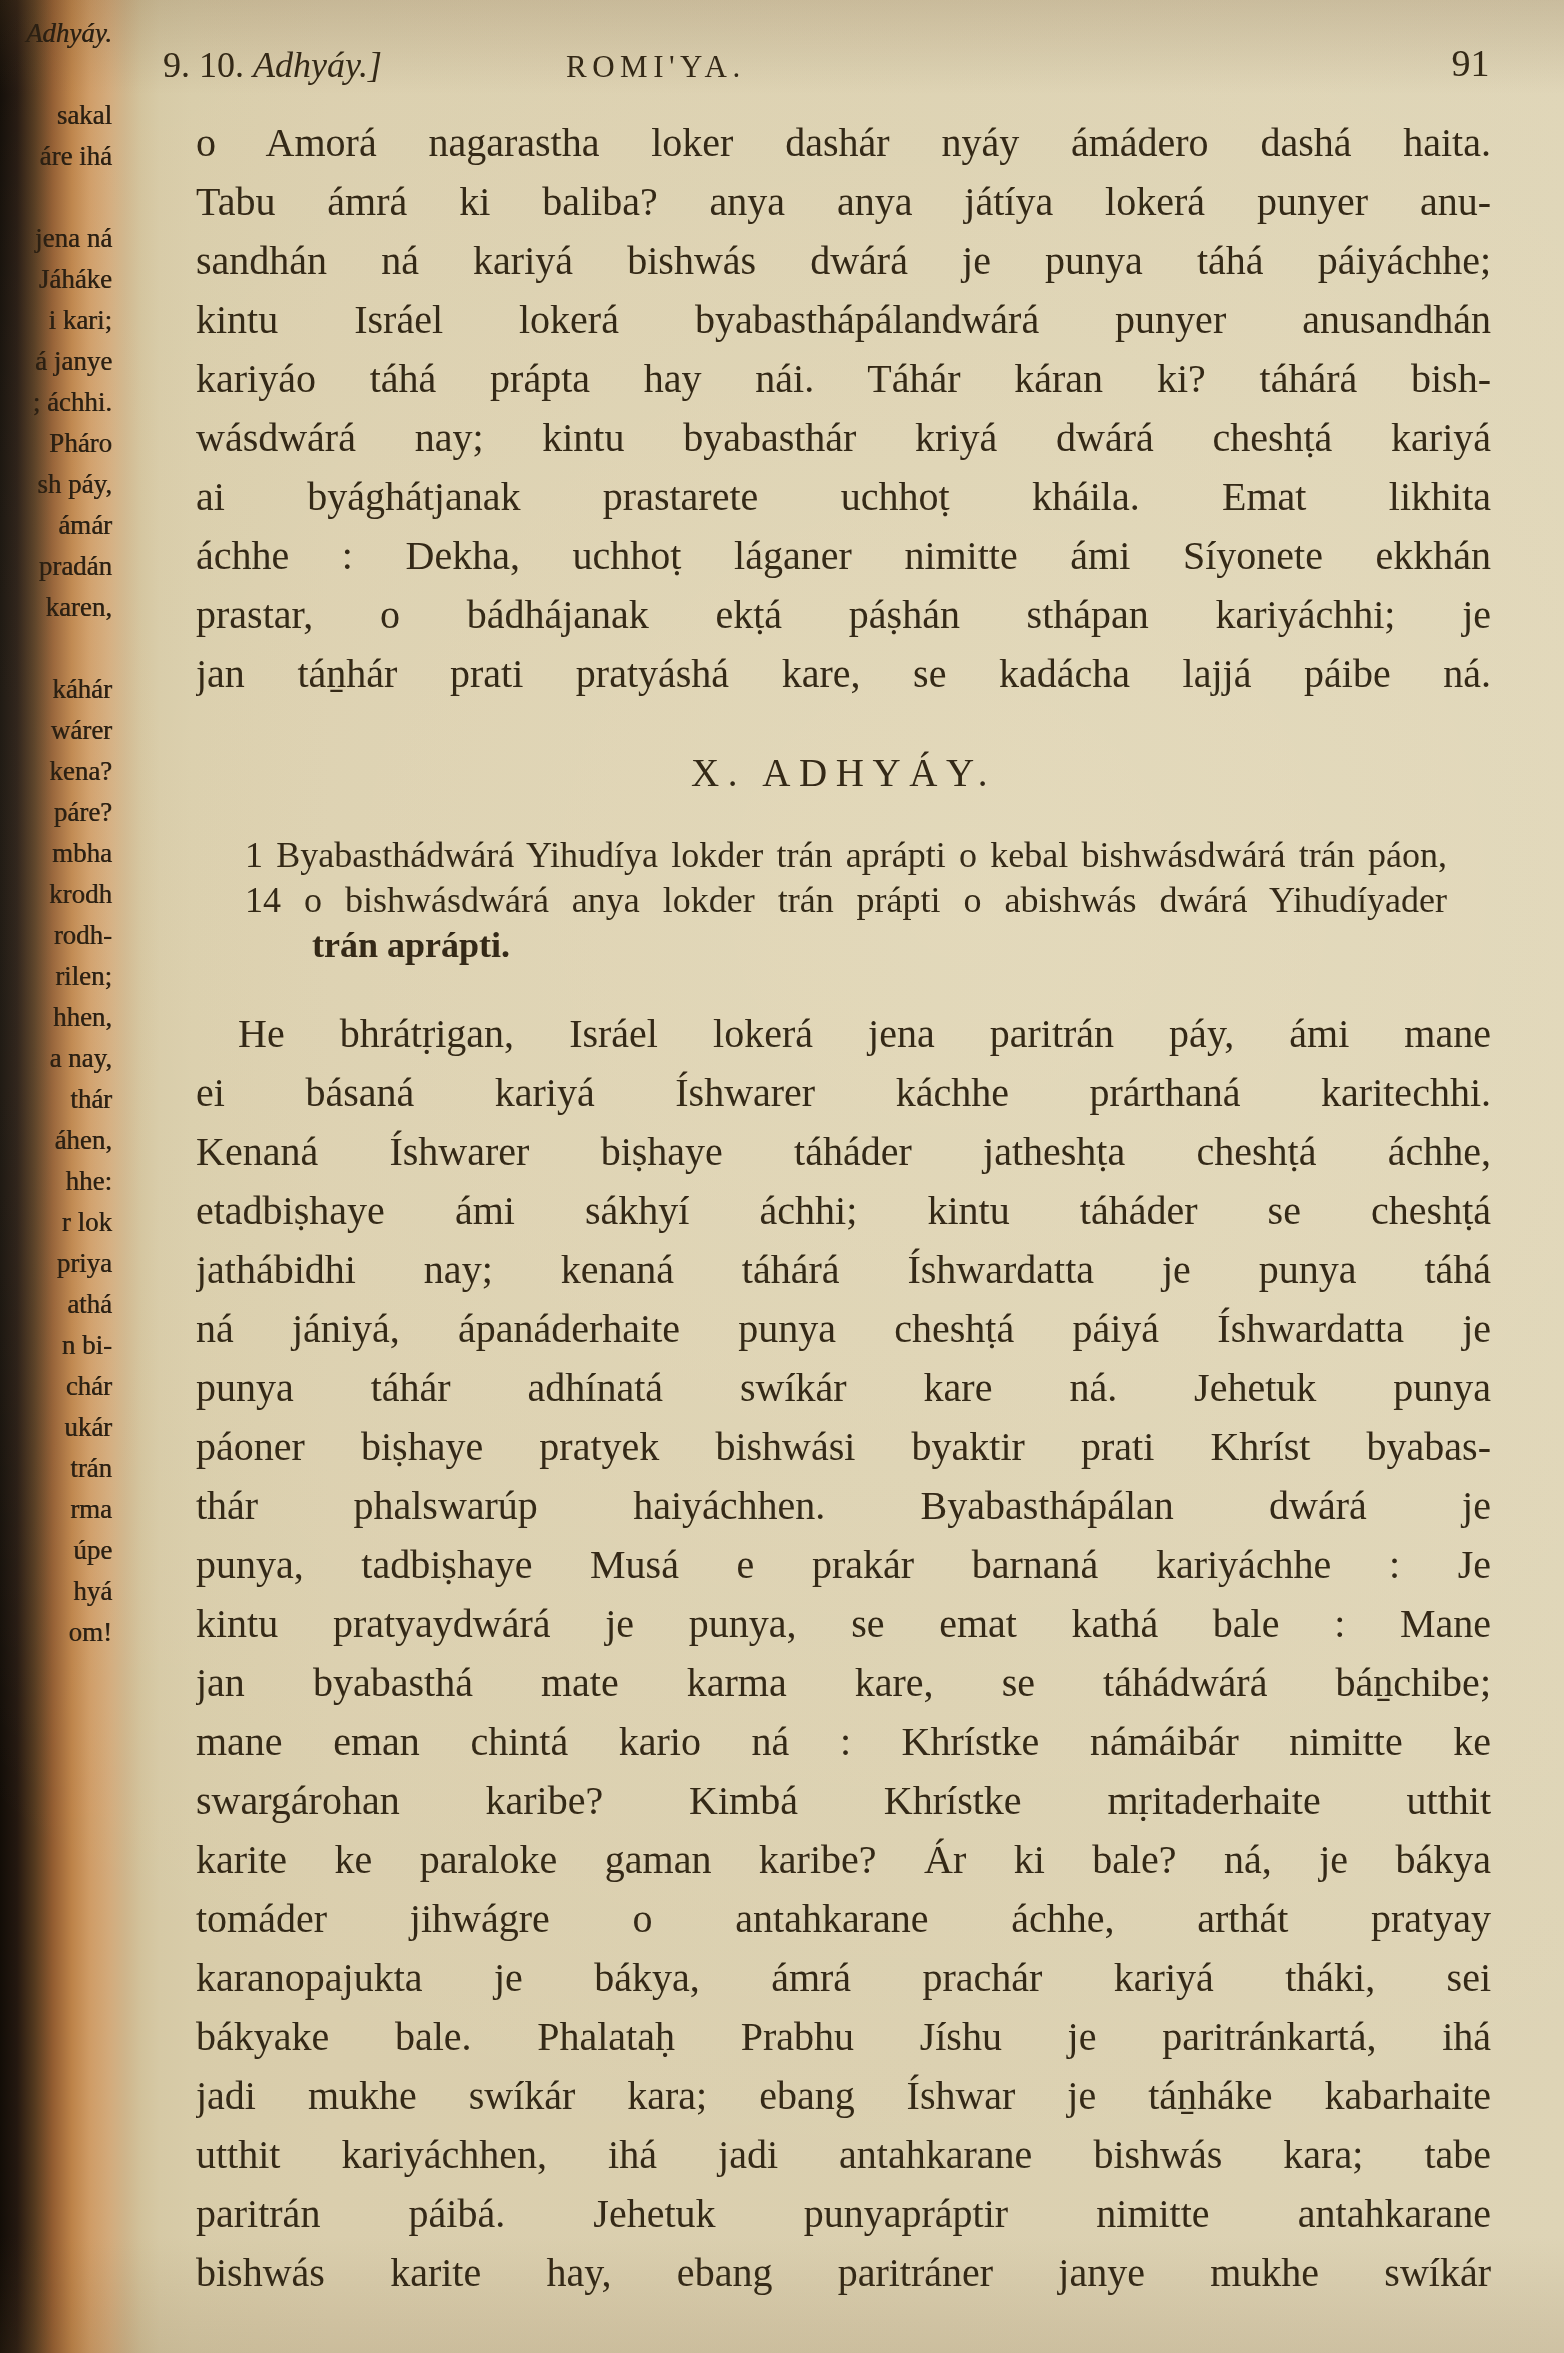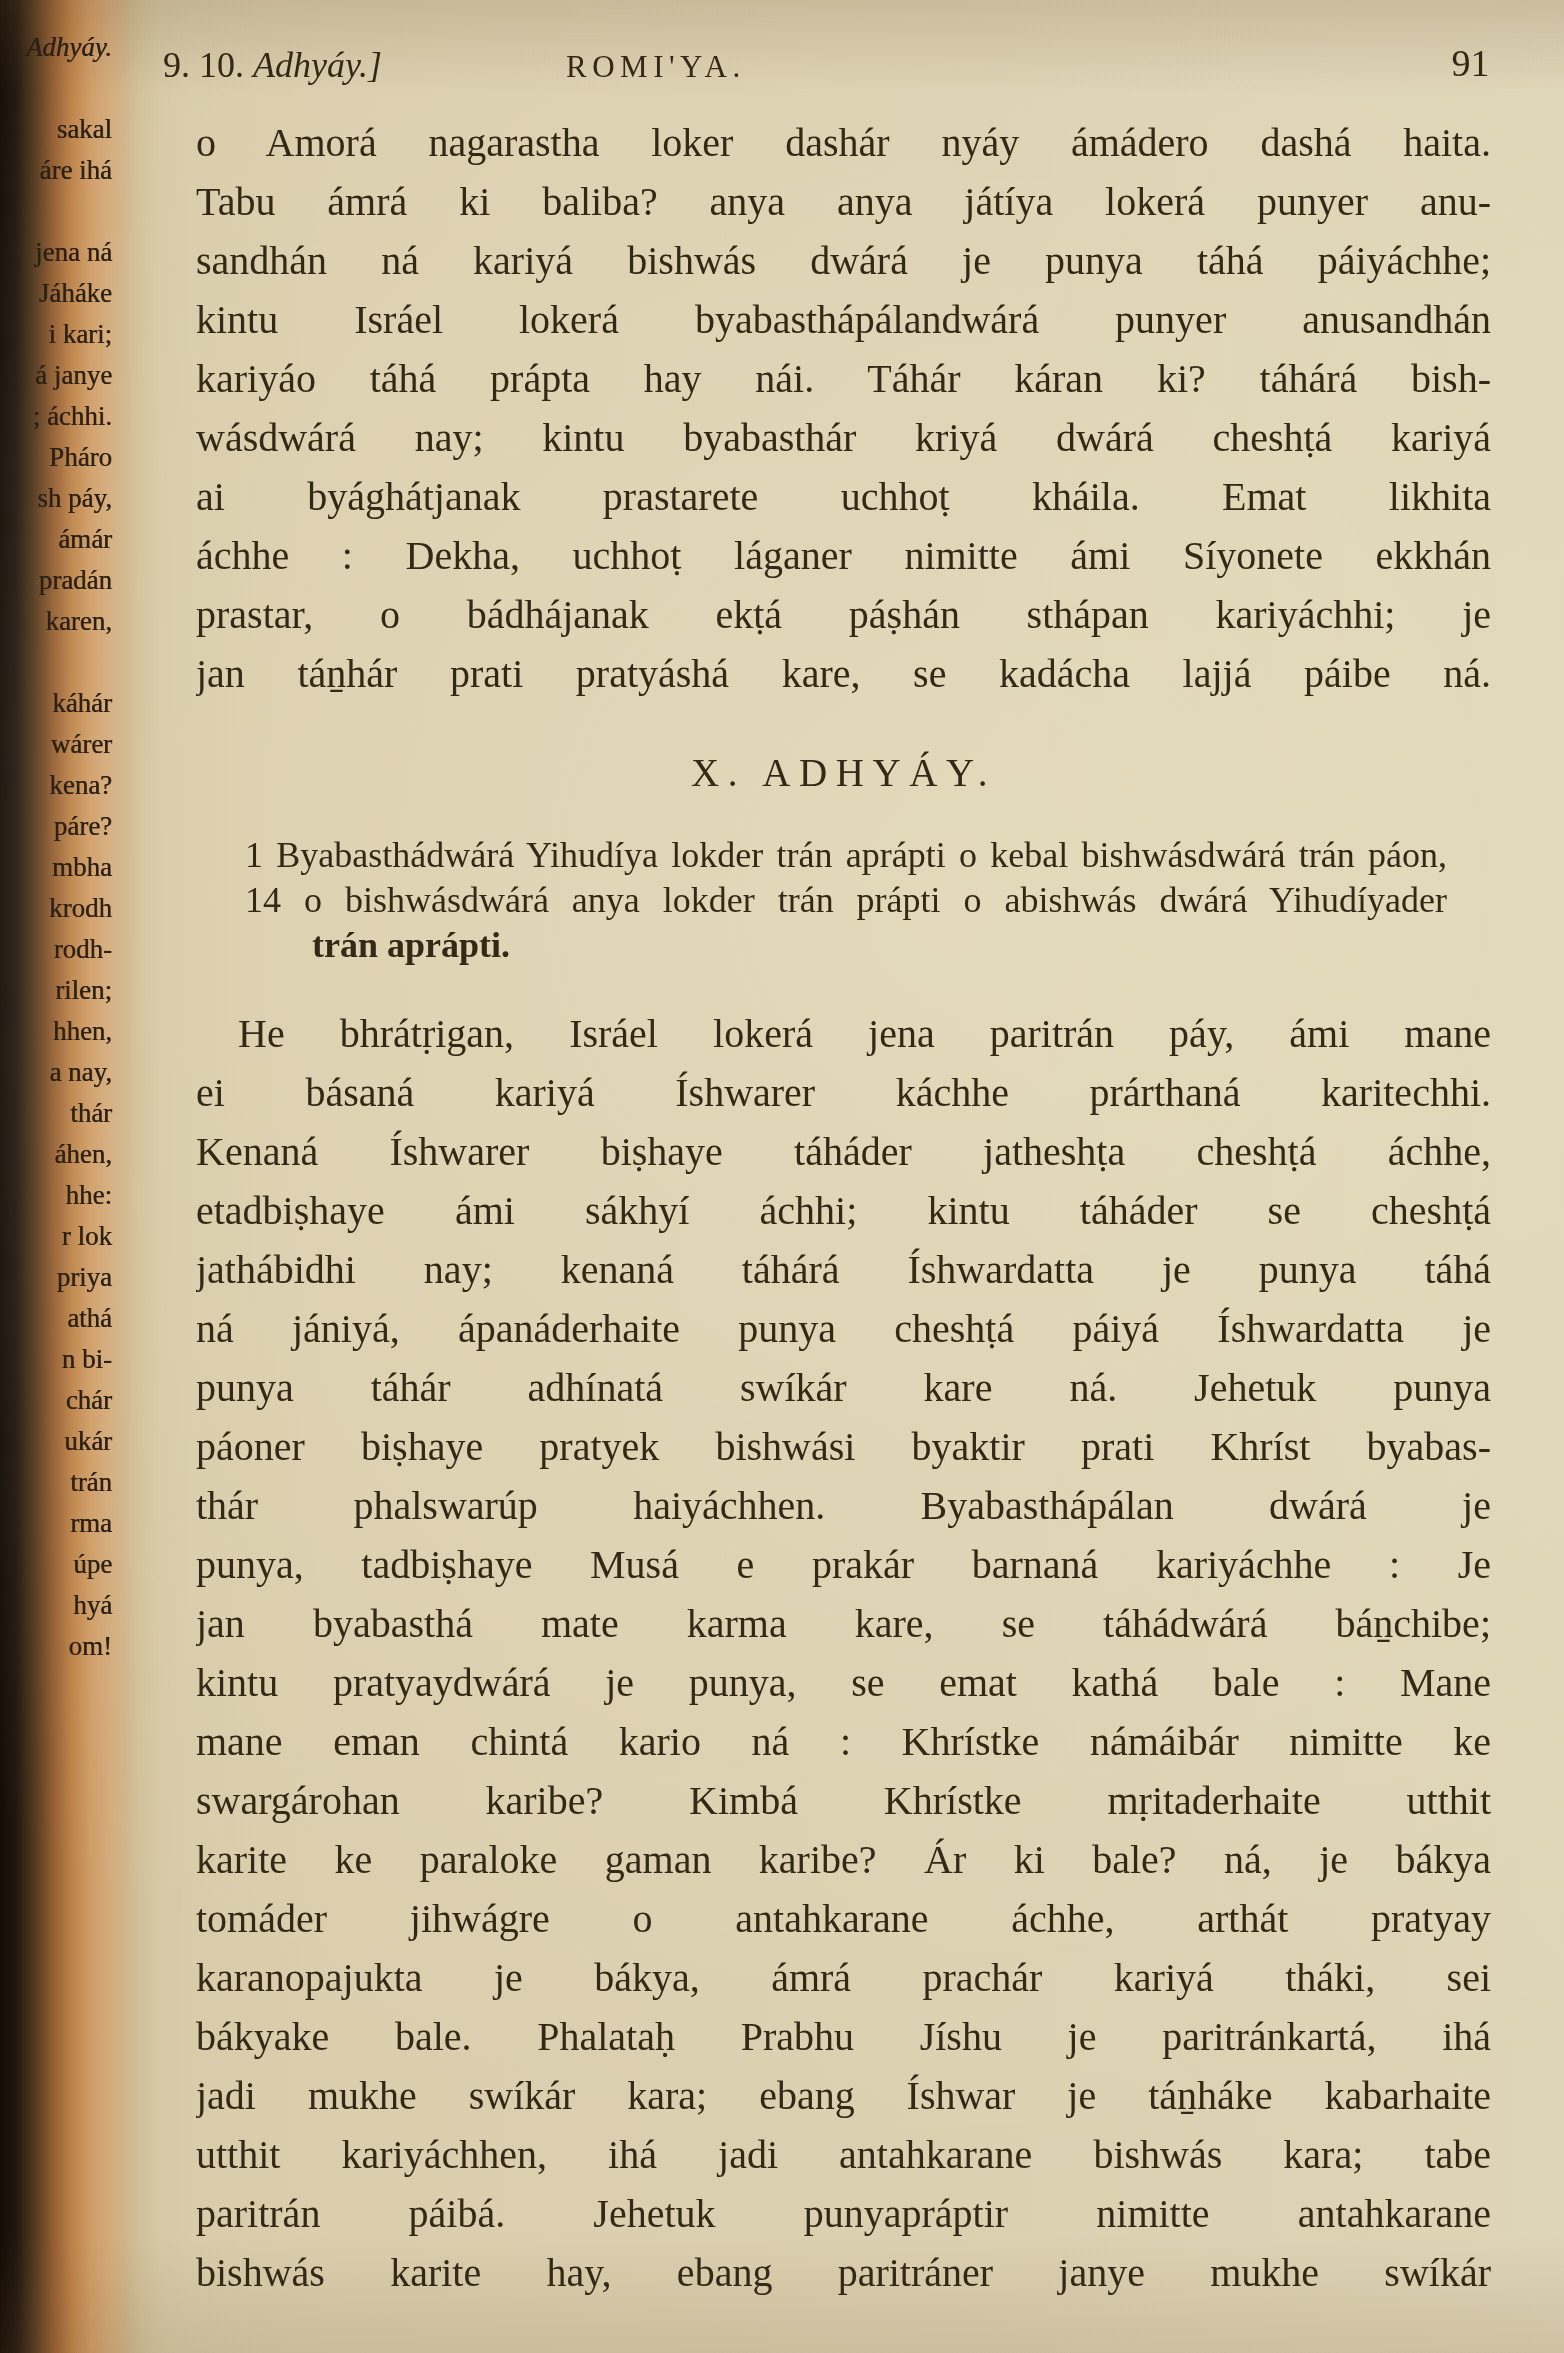--- a/index.html
+++ b/index.html
@@ -14,21 +14,21 @@
       radial-gradient(140% 90% at 62% 38%, rgba(255,248,224,0.22), rgba(0,0,0,0) 62%),
       linear-gradient(180deg, rgba(110,80,45,0.20) 0%, rgba(110,80,45,0) 4%, rgba(110,80,45,0) 95%, rgba(110,80,45,0.14) 100%),
       linear-gradient(90deg,
         #120d07 0px, #241810 17px, #553a1f 35px, #935d31 53px,
         #bd8349 72px, #cf9c66 90px, #d3ab7c 110px, #cfb58b 125px,
         #d2c29b 141px, #d6c9a5 160px, #d8cca9 192px, #dacead 329px,
         #dbd0b0 60%, #ded4b6 100%);
   }
   
   .edge {
-    position: absolute; left: 0; top: 27px; width: 116px;
+    position: absolute; left: 0; top: 13px; width: 116px;
     z-index: 2;
   }
   .frag {
     height: 41px; line-height: 41px;
     font-size: 27px; text-align: right; padding-right: 3.9px;
     color: #2b2013;
     text-shadow: 0.5px 0 0.5px rgba(43,32,19,0.75);
     white-space: nowrap; overflow: hidden;
   }
   .frag.it { font-style: italic; }
@@ -270,27 +270,27 @@
 
           <span class="ltext">thár phalswarúp haiyáchhen.  Byabasthápálan dwárá je</span>
         </div>
 
         <div class="bline">
           <span class="vnum"></span>
           <span class="ltext">punya, tadbiṣhaye Musá e prakár barnaná kariyáchhe :  Je</span>
         </div>
 
         <div class="bline">
+
+          <span class="ltext">kintu pratyaydwárá je punya, se emat kathá bale :  Mane</span>
+        </div>
+
+        <div class="bline">
           <span class="vnum"></span>
           <span class="ltext">jan byabasthá mate karma kare, se táhádwárá báṉchibe;</span>
-        </div>
-
-        <div class="bline">
-
-          <span class="ltext">kintu pratyaydwárá je punya, se emat kathá bale :  Mane</span>
         </div>
 
         <div class="bline">
           <span class="vnum"></span>
           <span class="ltext">mane eman chintá kario ná :  Khrístke námáibár nimitte ke</span>
         </div>
 
         <div class="bline">
 
           <span class="ltext">swargárohan karibe?  Kimbá Khrístke mṛitaderhaite utthit</span>

